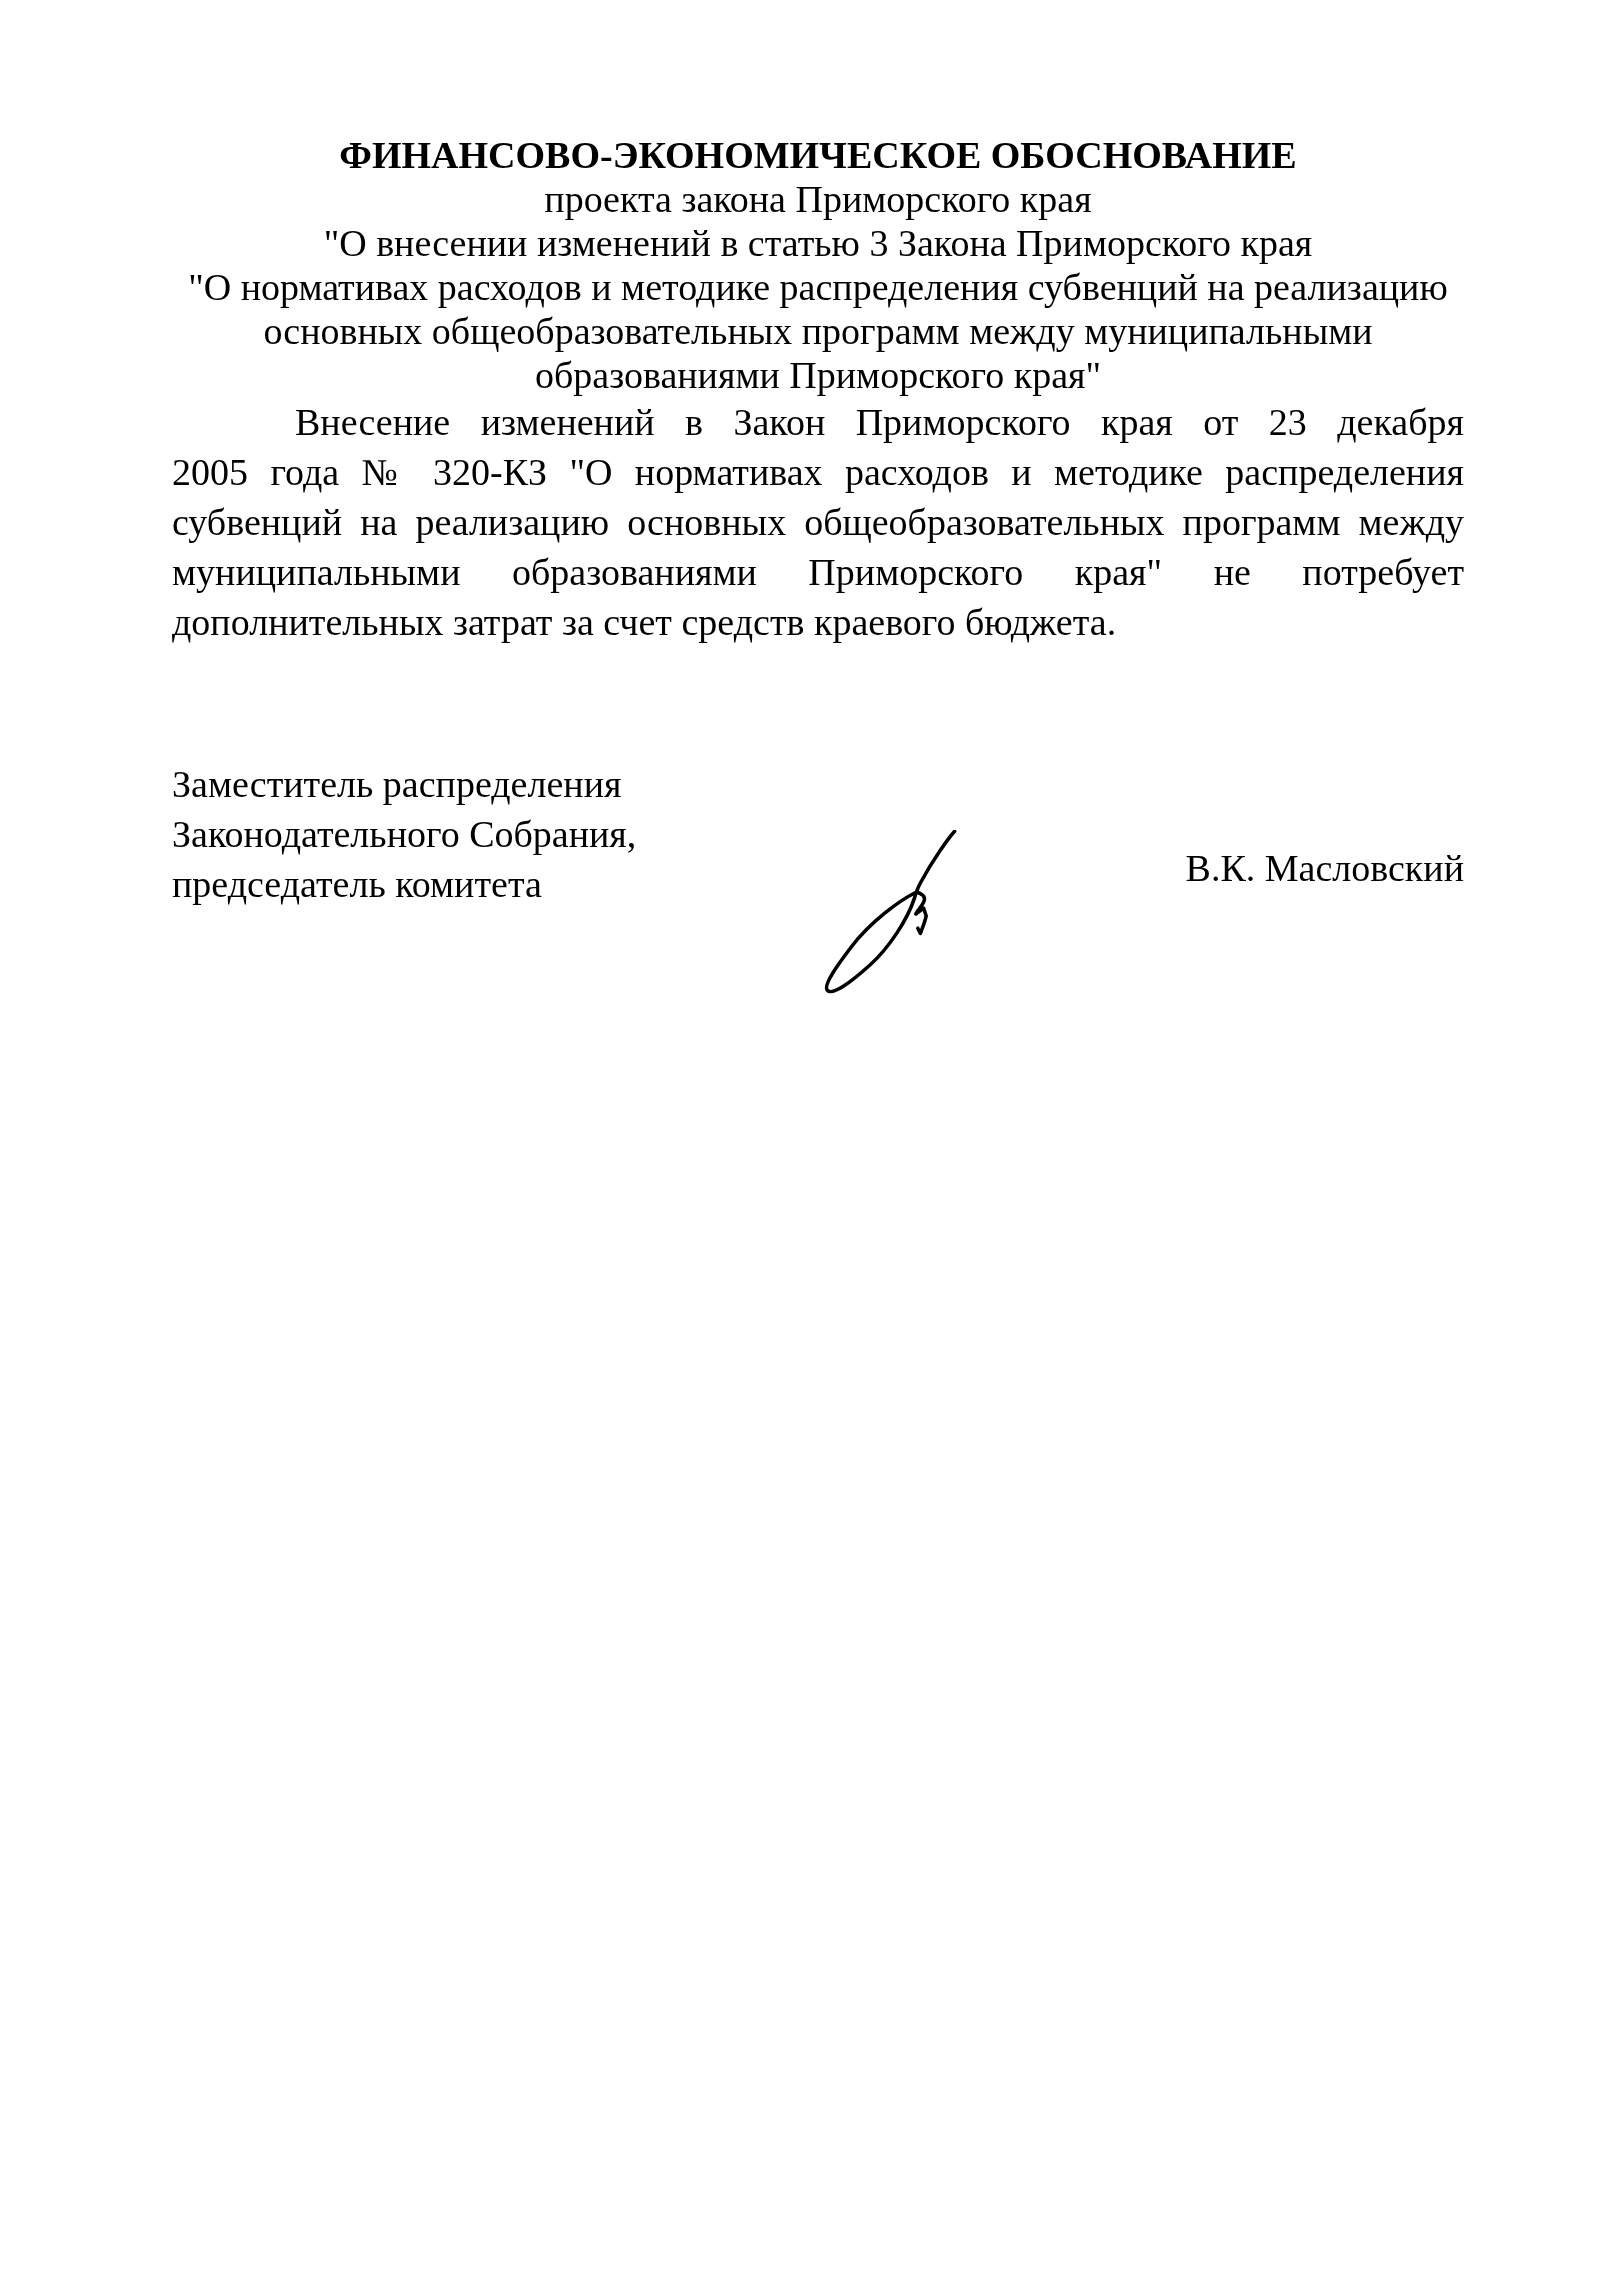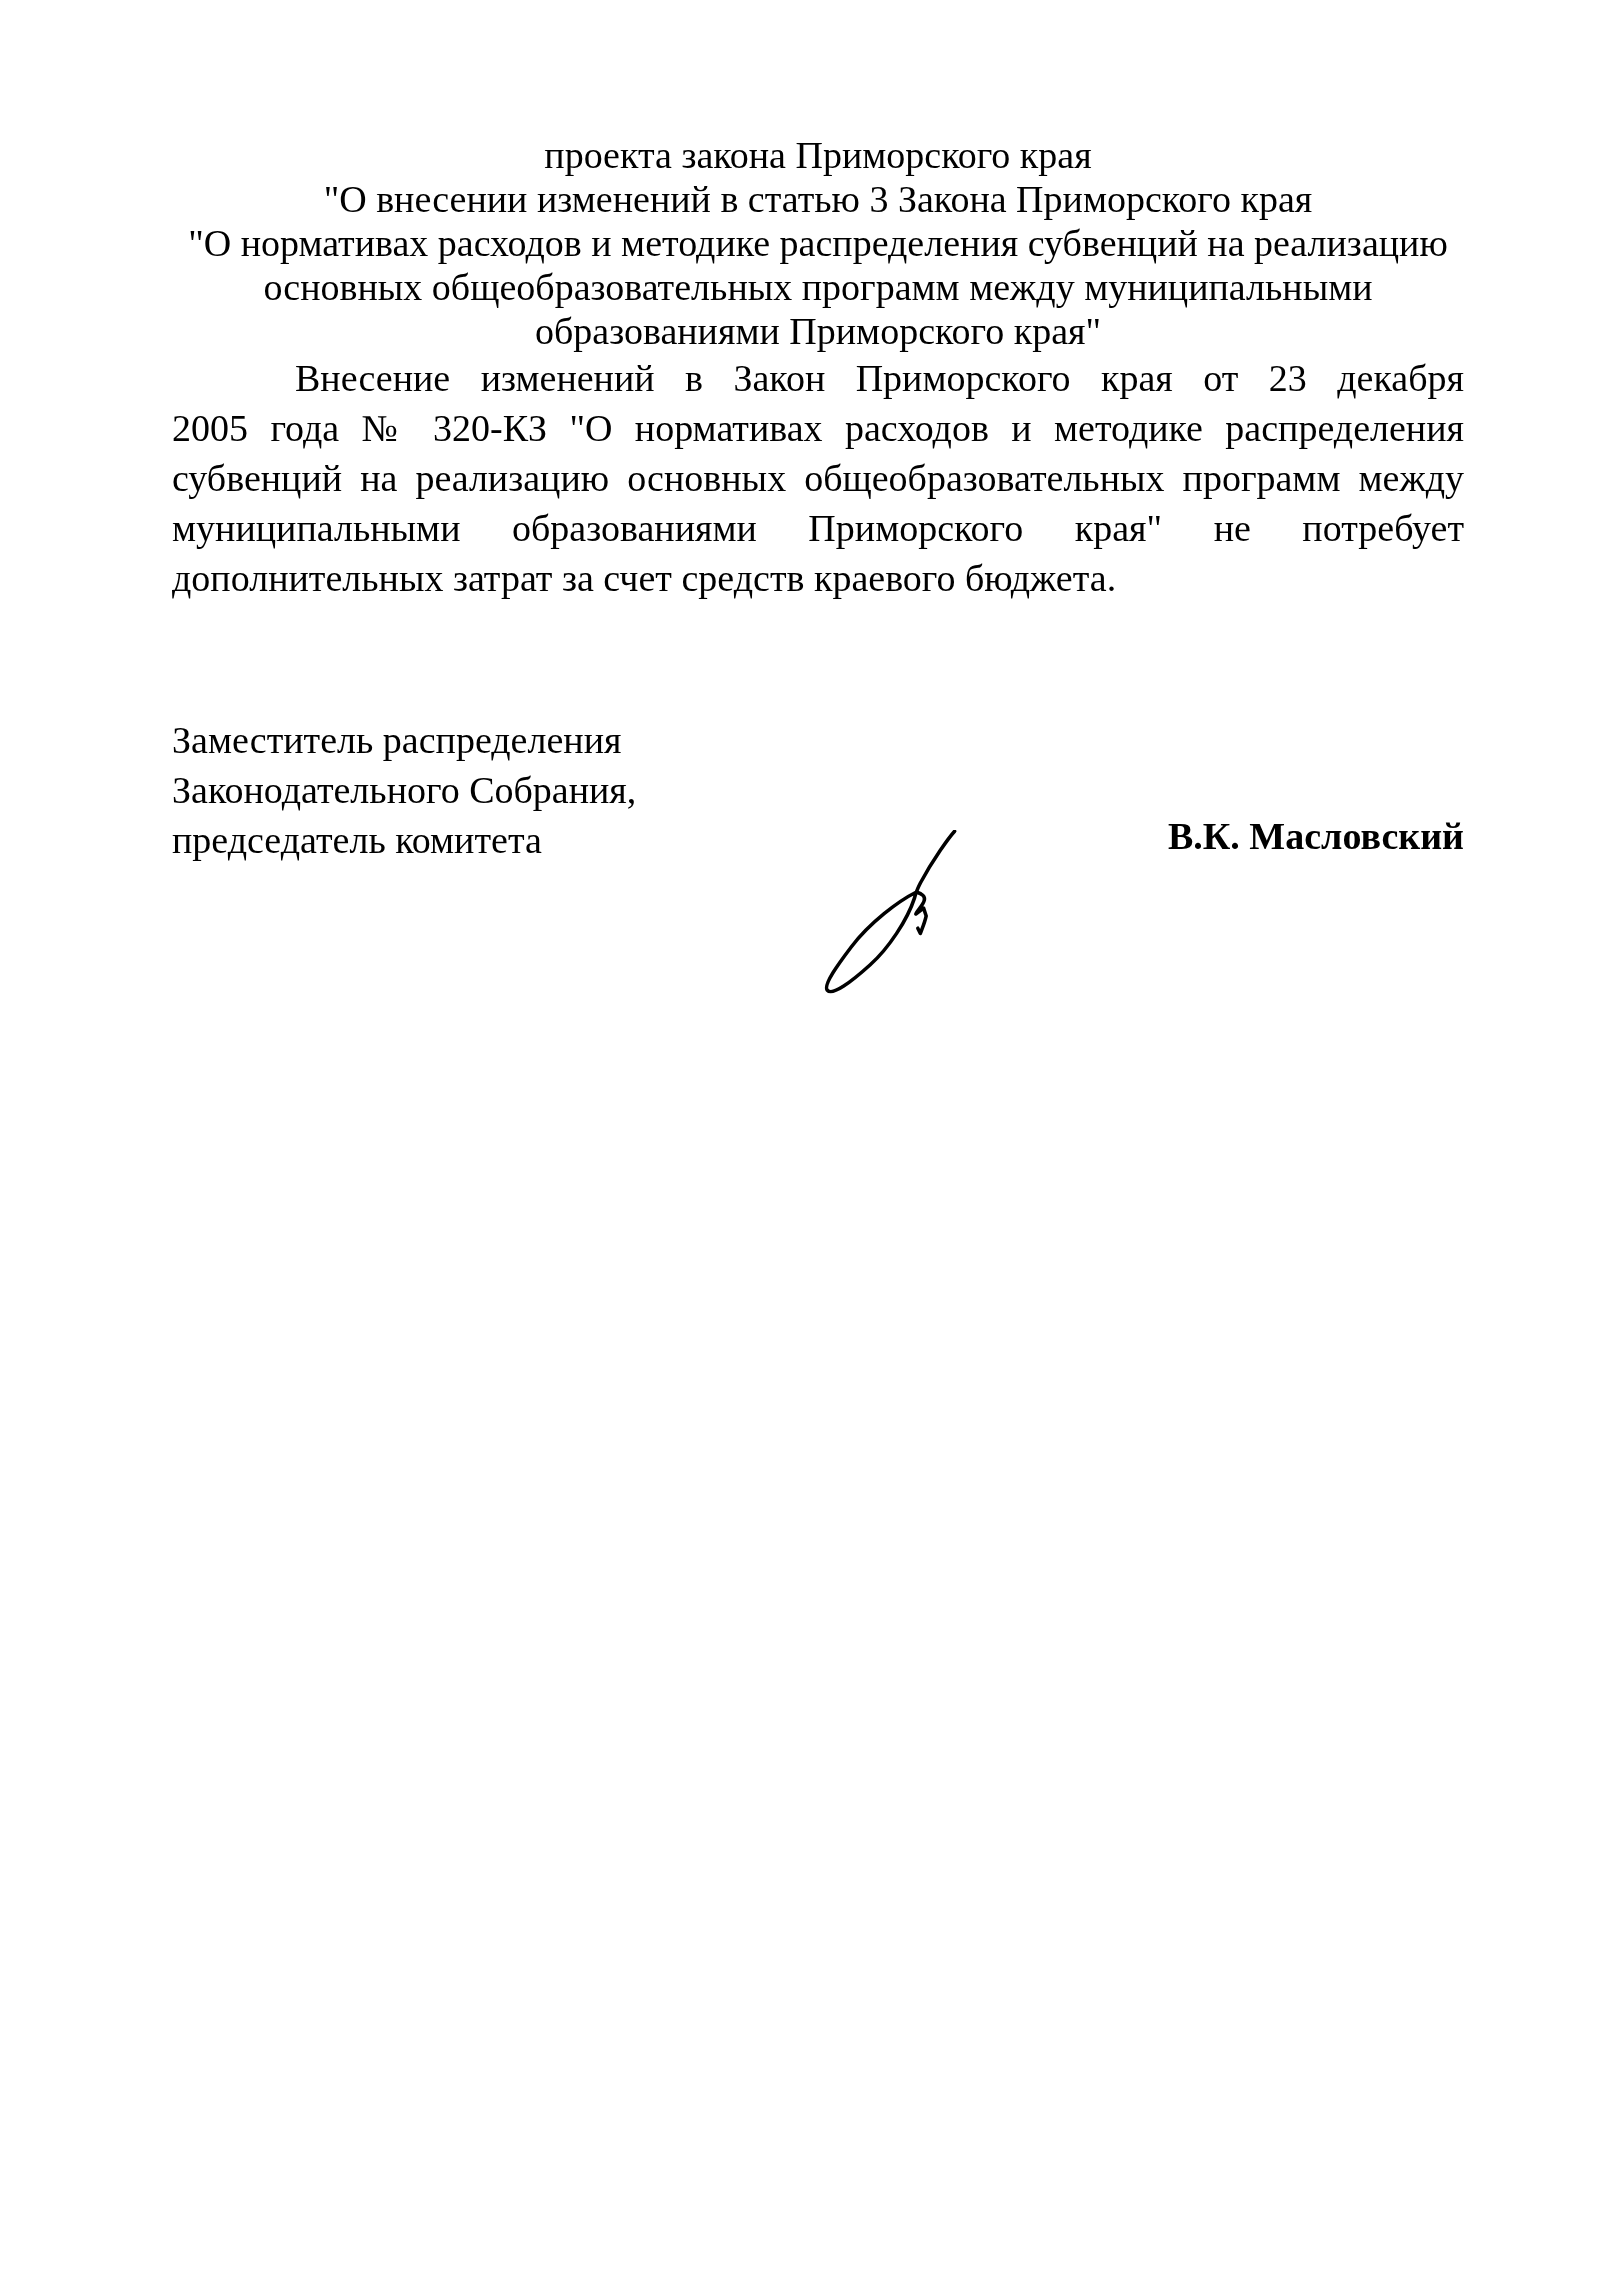--- a/index.html
+++ b/index.html
@@ -42,24 +42,23 @@
   .body-line.last  { text-align-last: left; -moz-text-align-last: left; }
   .sig-block {
     position: relative;
     margin-top: 112px;
     height: 150px;
   }
   .sig-line { line-height: 50px; white-space: nowrap; }
   .sig-name {
     position: absolute;
     right: 0;
-    bottom: 4px;
+    bottom: 16px;
     line-height: 50px;
     white-space: nowrap;
-    font-weight: bold;
   }
   .signature-svg {
     position: absolute;
     left: 822px;
     top: 830px;
     width: 136px;
     height: 168px;
   }
   .signature-svg path {
     fill: none;
@@ -68,20 +67,21 @@
     stroke-linecap: round;
     stroke-linejoin: round;
   }
 </style>
 </head>
 <body>
 
 <div class="page">
 
   <header class="title-block">
+    <div class="title-line title-heading">ФИНАНСОВО-ЭКОНОМИЧЕСКОЕ ОБОСНОВАНИЕ</div>
     <div class="title-line">проекта закона Приморского края</div>
     <div class="title-line">"О внесении изменений в статью 3 Закона Приморского края</div>
     <div class="title-line">"О нормативах расходов и методике распределения субвенций на реализацию</div>
     <div class="title-line">основных общеобразовательных программ между муниципальными</div>
     <div class="title-line">образованиями Приморского края"</div>
   </header>
 
   <section class="body-par">
     <div class="body-line first">Внесение изменений в Закон Приморского края от 23 декабря</div>
     <div class="body-line">2005 года № 320-КЗ "О нормативах расходов и методике распределения</div>

